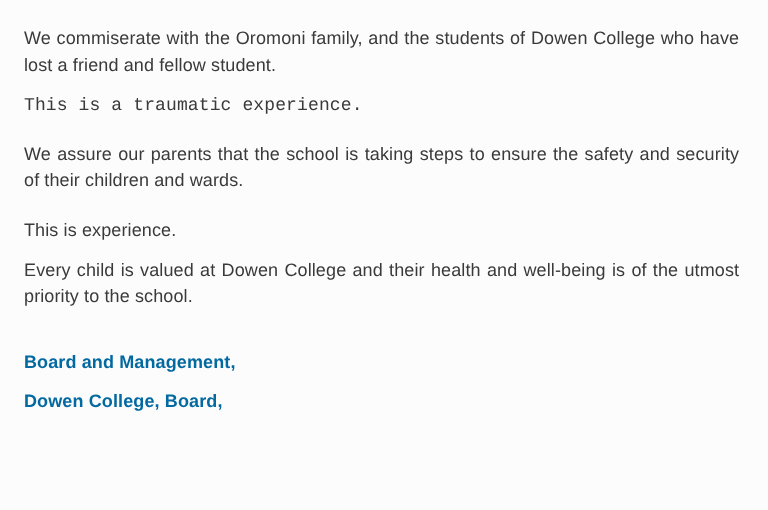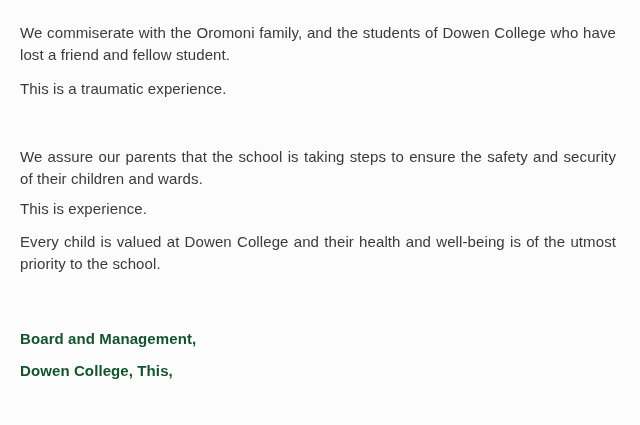--- a/index.html
+++ b/index.html
@@ -24,49 +24,49 @@
     margin: 0;
     font-size: 15px;
     line-height: 22px;
     letter-spacing: 0.1px;
   }
   .justify {
     text-align: justify;
     text-justify: inter-word;
   }
   .para-condolence  { margin-bottom: 12px; }
-  .para-traumatic   { margin-bottom: 46px; }
-  .para-assurance   { margin-bottom: 8px;  }
+  .para-traumatic   { margin-bottom: 18px; font-family: Liberation Mono, monospace; }
+  .para-assurance   { margin-bottom: 20px;  }
   .para-paramount   { margin-bottom: 11px; }
-  .para-child-value { margin-bottom: 56px; }
+  .para-child-value { margin-bottom: 36px; }
   .signature {
     margin-top: 2px;
   }
   .sig-line {
     font-size: 15px;
     line-height: 16px;
     font-weight: 700;
     letter-spacing: 0.1px;
     margin: 12px 0 16px 0;
-    color: #14532d;
+    color: #0369a1;
   }
 </style>
 </head>
 <body>
 
 <div class="page">
 
   <p class="para justify para-condolence">We commiserate with the Oromoni family, and the students of Dowen College who have lost a friend and fellow student.</p>
 
   <p class="para para-traumatic">This is a traumatic experience.</p>
 
   <p class="para justify para-assurance">We assure our parents that the school is taking steps to ensure the safety and security of their children and wards.</p>
 
   <p class="para para-paramount">This is experience.</p>
 
   <p class="para justify para-child-value">Every child is valued at Dowen College and their health and well-being is of the utmost priority to the school.</p>
 
   <div class="signature">
     <p class="sig-line">Board and Management,</p>
-    <p class="sig-line">Dowen College, This,</p>
+    <p class="sig-line">Dowen College, Board,</p>
   </div>
 
 </div>
 
 </body></html>

